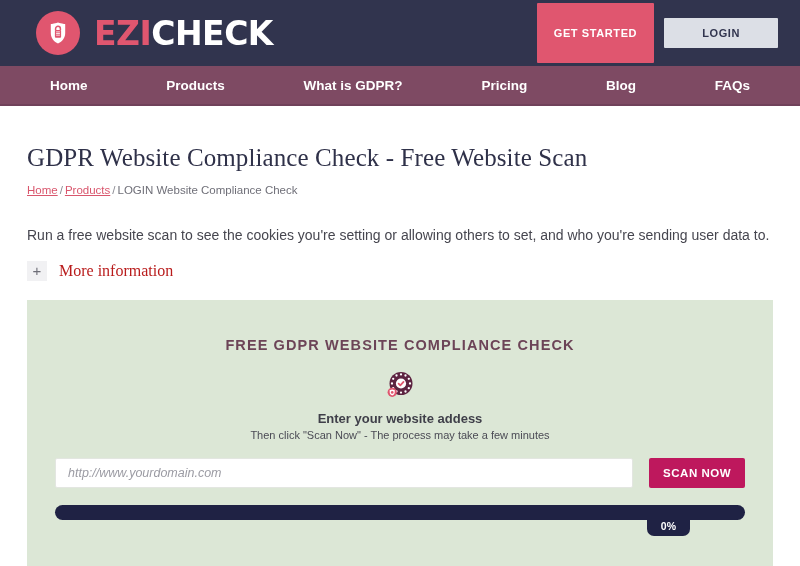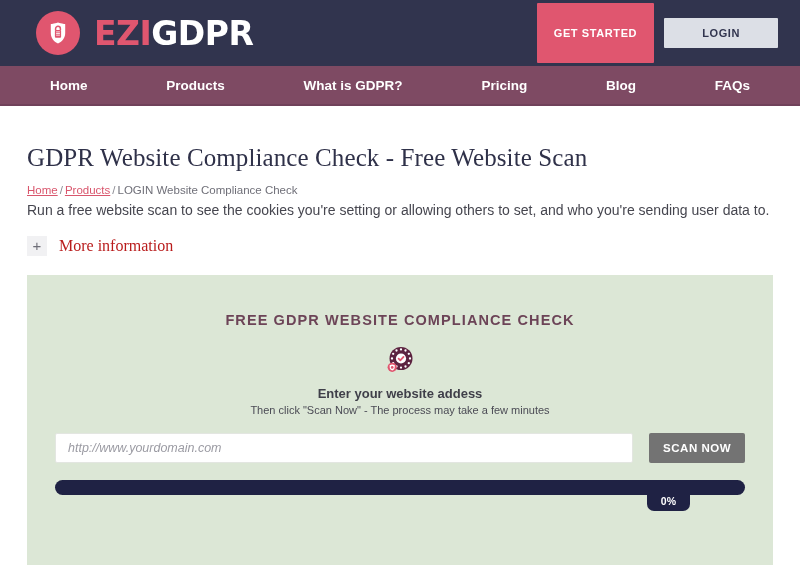--- a/index.html
+++ b/index.html
@@ -129,21 +129,21 @@
   }
   .breadcrumb a {
     color: #d9566d;
     text-decoration: underline;
   }
   .breadcrumb .sep {
     color: #8a8a92;
     padding: 0 2px;
   }
   .lede {
-    margin-top: 5px;
+    margin-top: 30px;
     font-size: 14px;
     color: #46464f;
     line-height: 1.35;
   }
   .more-info-row {
     margin-top: 16px;
     display: flex;
     align-items: center;
     cursor: pointer;
     width: fit-content;
@@ -220,21 +220,21 @@
     color: #55555f;
     font-family: "Liberation Sans", sans-serif;
     outline: none;
     box-sizing: border-box;
     font-style: italic;
   }
   .scan-input::placeholder { color: #9b9ba3; }
   .btn-scan {
     margin-left: 16px;
     flex: 0 0 auto;
-    background: #737373;
+    background: #be185d;
     color: #ffffff;
     border: none;
     border-radius: 2px;
     font-size: 11.5px;
     font-weight: bold;
     letter-spacing: 0.5px;
     padding: 9px 14px;
     cursor: pointer;
     font-family: "Liberation Sans", sans-serif;
   }
@@ -271,21 +271,21 @@
       <svg width="26" height="26" viewBox="0 0 26 26" aria-hidden="true">
         <path d="M13 2.6 C17 3.8 20.2 4.2 20.2 4.2 L20.2 13.2 C20.2 18.4 16.6 21.8 13 23.4 C9.4 21.8 5.8 18.4 5.8 13.2 L5.8 4.2 C5.8 4.2 9 3.8 13 2.6 Z" fill="#ffffff"></path>
         <path d="M10.6 10.2 L10.6 8.8 C10.6 7.4 11.7 6.3 13 6.3 C14.3 6.3 15.4 7.4 15.4 8.8 L15.4 10.2" fill="none" stroke="#e0566f" stroke-width="1.5"></path>
         <rect x="9.9" y="10.1" width="6.2" height="7.6" rx="1" fill="#e0566f"></rect>
         <rect x="11.1" y="11.5" width="3.8" height="0.8" fill="#ffffff"></rect>
         <rect x="11.1" y="13.1" width="3.8" height="0.8" fill="#ffffff"></rect>
         <rect x="11.1" y="14.7" width="3.8" height="0.8" fill="#ffffff"></rect>
       </svg>
     </div>
     <div class="brand-text">
-      <span class="brand-ezi">EZI</span><span class="brand-gdpr">GDPR</span>
+      <span class="brand-ezi">EZI</span><span class="brand-gdpr">CHECK</span>
     </div>
   </div>
   <div class="top-actions">
     <button class="btn-getstarted">GET STARTED</button>
     <button class="btn-login">LOGIN</button>
   </div>
 </div>
 
 <div class="navbar">
   <div class="nav-inner">

